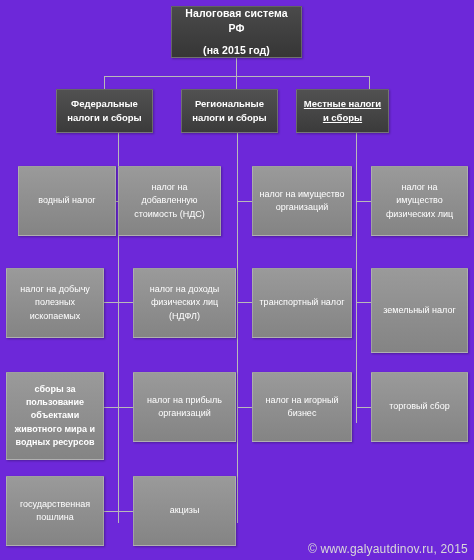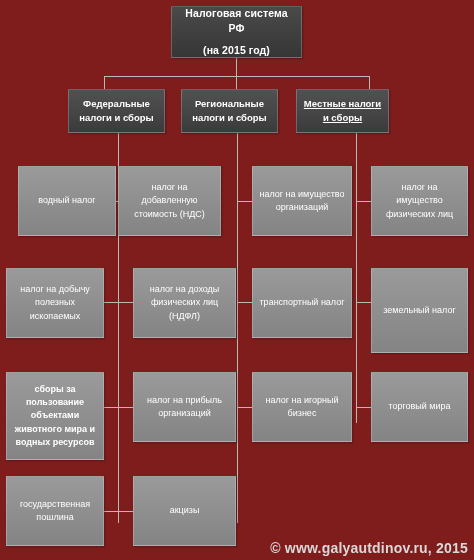--- a/index.html
+++ b/index.html
@@ -7,21 +7,21 @@
     padding: 0;
     background: #ffffff;
   }
   body {
     font-family: "Liberation Sans", "DejaVu Sans", sans-serif;
   }
   #canvas {
     position: relative;
     width: 474px;
     height: 560px;
-    background: #7f1d1d;
+    background: #6d28d9;
     overflow: hidden;
   }
 
   
   .line {
     position: absolute;
     background: #b9b9b9;
   }
   .line.v { width: 1px; }
   .line.h { height: 1px; }
@@ -57,22 +57,22 @@
     background: linear-gradient(180deg, #9a9a9a 0%, #848484 100%);
     font-size: 9px;
     font-weight: normal;
   }
 
   
   #watermark {
     position: absolute;
     right: 6px;
     bottom: 4px;
-    font-size: 14px;
-    font-weight: bold;
+    font-size: 12px;
+    font-weight: normal;
     color: #d9d9d9;
     letter-spacing: 0.2px;
     white-space: nowrap;
     user-select: none;
   }
 </style>
 </head>
 <body>
 
 <div id="canvas">
@@ -104,21 +104,21 @@
 
   <div class="line h" style="left:356px; top:201px; width:15px;"></div>
   <div class="line h" style="left:356px; top:302px; width:15px;"></div>
   <div class="line h" style="left:356px; top:407px; width:15px;"></div>
 
   <div class="node root" style="left:171px; top:6px; width:131px; height:52px; flex-direction:column; justify-content:center;">
     <span>Налоговая система РФ</span>
     <span style="margin-top:7px;">(на 2015  год)</span>
   </div>
 
-  <div class="node cat" style="left:56px; top:89px; width:97px; height:44px;margin-left:12px;">
+  <div class="node cat" style="left:56px; top:89px; width:97px; height:44px;">
     <span>Федеральные налоги и сборы</span>
   </div>
   <div class="node cat" style="left:181px; top:89px; width:97px; height:44px;">
     <span>Региональные налоги и сборы</span>
   </div>
   <div class="node cat" style="left:296px; top:89px; width:93px; height:44px;text-decoration:underline;">
     <span>Местные налоги и сборы</span>
   </div>
 
   <div class="node leaf" style="left:6px; top:166px; width:98px; height:70px;margin-left:12px;">
@@ -157,18 +157,18 @@
     <span>налог на игорный бизнес</span>
   </div>
 
   <div class="node leaf" style="left:371px; top:166px; width:97px; height:70px;">
     <span>налог на имущество физических лиц</span>
   </div>
   <div class="node leaf" style="left:371px; top:268px; width:97px; height:85px;">
     <span>земельный налог</span>
   </div>
   <div class="node leaf" style="left:371px; top:372px; width:97px; height:70px;">
-    <span>торговый мира</span>
+    <span>торговый сбор</span>
   </div>
 
   <div id="watermark">© www.galyautdinov.ru, 2015</div>
 
 </div>
 
 </body></html>

